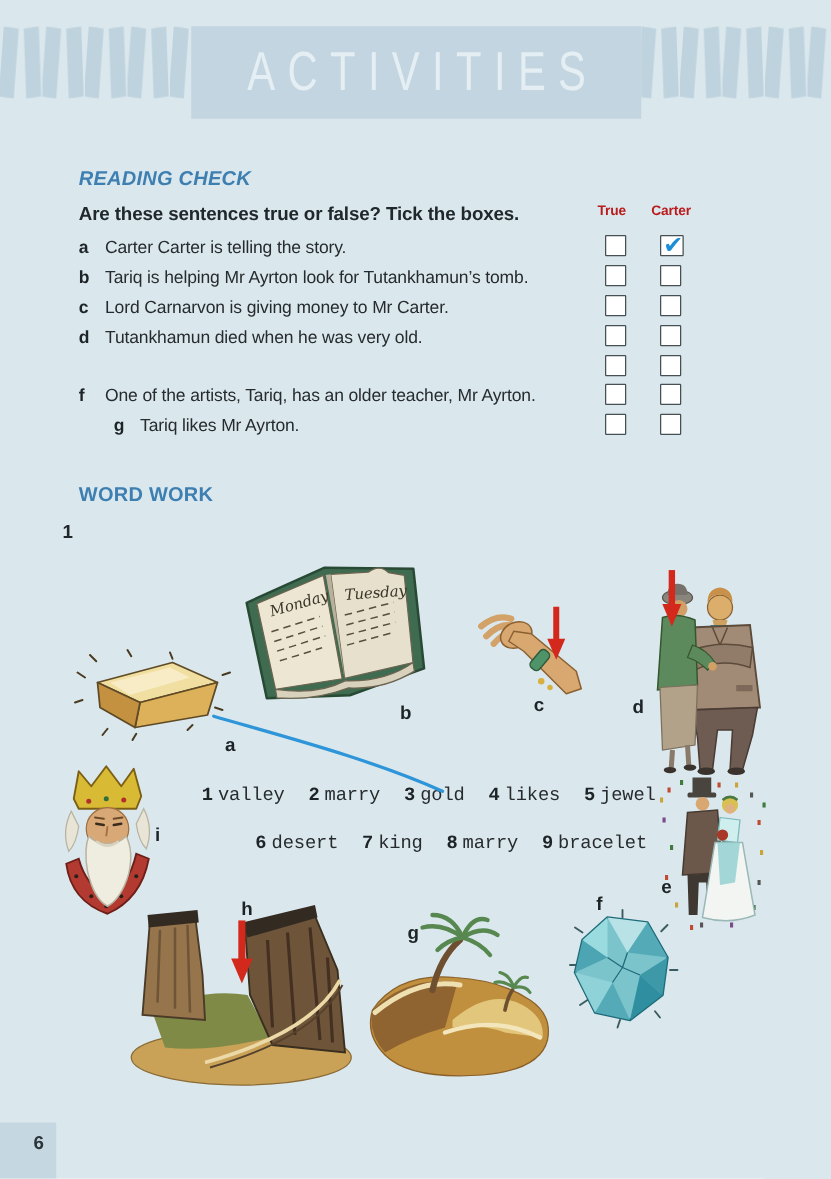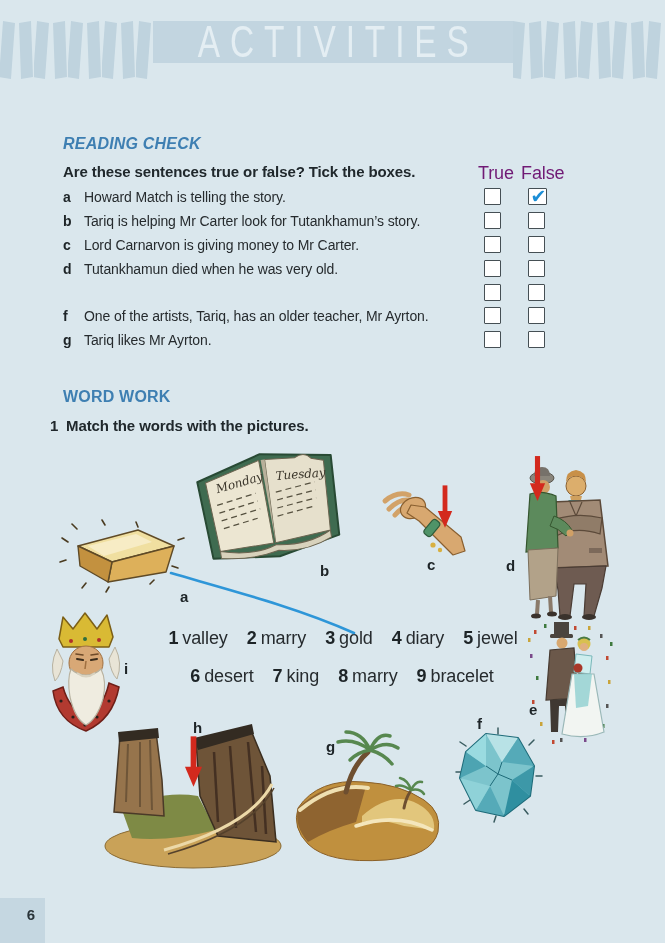--- a/index.html
+++ b/index.html
@@ -1,34 +1,34 @@
 <!DOCTYPE html>
 <html><head>
 <meta charset="utf-8">
 <style>
   html,body{margin:0;padding:0;}
   body{font-family:"Liberation Sans","DejaVu Sans",sans-serif;}
   .page{position:relative;width:665px;height:943px;background:#dae7ed;overflow:hidden;letter-spacing:-0.1px;}
   .abs{position:absolute;}
   
-  .band-title{left:153px;top:21px;width:360px;height:42px;background:#c2d5e0;display:flex;align-items:center;justify-content:center;}
+  .band-title{left:153px;top:21px;width:360px;height:74px;background:#c2d5e0;display:flex;align-items:center;justify-content:center;}
   .band-title span{display:inline-block;font-size:44px;font-weight:400;color:#e4eef3;letter-spacing:13px;padding-left:13px;white-space:nowrap;transform:scaleX(0.76);}
   
   .sec-head{font-size:16px;font-weight:bold;color:#3e7fb2;letter-spacing:0.2px;}
   .bold-ins{font-size:15px;font-weight:bold;color:#20282c;}
-  .col-head{font-size:18px;font-weight:normal;color:#701a75;}
+  .col-head{font-size:11px;font-weight:bold;color:#b91c1c;}
   .rc-row{left:63px;height:18px;font-size:14px;color:#262b2e;white-space:nowrap;}
   .rc-letter{display:inline-block;width:21px;font-weight:bold;color:#1d2427;}
   .cb{width:15px;height:15px;background:#ffffff;border:1.7px solid #454f54;border-radius:1px;
       display:flex;align-items:flex-end;justify-content:center;overflow:visible;cursor:pointer;}
   .cb.checked{color:#1b8ed6;font-size:19px;font-weight:bold;line-height:14px;text-shadow:0 0 1px #fff;transform-origin:center;}
   .cb.checked{padding-left:2px;}
   
   .ww-num{font-size:15px;font-weight:bold;color:#20282c;}
-  .word-row{display:flex;justify-content:center;gap:19px;font-size:18px;color:#262b2e;white-space:nowrap;}
+  .word-row{display:flex;justify-content:center;gap:19px;font-size:15px;color:#262b2e;white-space:nowrap;font-family:Liberation Mono, monospace;}
   .word-item .wnum{font-weight:bold;color:#1d2427;margin-right:4px;}
   .pic-label{font-size:15px;font-weight:bold;color:#1d2427;}
   
   .pageno-box{left:0;top:898px;width:45px;height:45px;background:#c5d7e1;display:flex;align-items:flex-start;justify-content:flex-end;}
   .pageno-box span{font-size:15px;font-weight:bold;color:#2a3439;margin:8px 10px 0 0;}
   svg{display:block;}
 </style>
 </head>
 <body>
 
@@ -44,68 +44,67 @@
     <rect x="0" y="0" width="153" height="58" fill="url(#zig)"></rect>
     <rect x="513" y="0" width="152" height="58" fill="url(#zig)"></rect>
   </svg>
   <div class="abs band-title">
     <span>ACTIVITIES</span>
   </div>
 
   <div class="abs sec-head" style="left:63px;top:135px;font-style:italic;">READING CHECK</div>
   <div class="abs bold-ins" style="left:63px;top:163px;">Are these sentences true or false? Tick the boxes.</div>
   <div class="abs col-head" style="left:478px;top:163px;">True</div>
-  <div class="abs col-head" style="left:521px;top:163px;">False</div>
+  <div class="abs col-head" style="left:521px;top:163px;">Carter</div>
 
   <div class="abs rc-row" style="top:189px;">
-    <span class="rc-letter">a</span><span>Howard Match is telling the story.</span>
+    <span class="rc-letter">a</span><span>Carter Carter is telling the story.</span>
   </div>
   <div class="abs rc-row" style="top:213px;">
-    <span class="rc-letter">b</span><span>Tariq is helping Mr Carter look for Tutankhamun’s story.</span>
+    <span class="rc-letter">b</span><span>Tariq is helping Mr Ayrton look for Tutankhamun’s tomb.</span>
   </div>
   <div class="abs rc-row" style="top:237px;">
     <span class="rc-letter">c</span><span>Lord Carnarvon is giving money to Mr Carter.</span>
   </div>
   <div class="abs rc-row" style="top:261px;">
     <span class="rc-letter">d</span><span>Tutankhamun died when he was very old.</span>
   </div>
   <div class="abs rc-row" style="top:308px;">
     <span class="rc-letter">f</span><span>One of the artists, Tariq, has an older teacher, Mr Ayrton.</span>
   </div>
-  <div class="abs rc-row" style="top:332px;">
+  <div class="abs rc-row" style="top:332px;margin-left:28px;">
     <span class="rc-letter">g</span><span>Tariq likes Mr Ayrton.</span>
   </div>
 
   <div class="abs cb" style="left:484px;top:188px;"></div>
   <div class="abs cb checked" style="left:528px;top:188px;">✔</div>
   <div class="abs cb" style="left:484px;top:212px;"></div>
   <div class="abs cb" style="left:528px;top:212px;"></div>
   <div class="abs cb" style="left:484px;top:236px;"></div>
   <div class="abs cb" style="left:528px;top:236px;"></div>
   <div class="abs cb" style="left:484px;top:260px;"></div>
   <div class="abs cb" style="left:528px;top:260px;"></div>
   <div class="abs cb" style="left:484px;top:284px;"></div>
   <div class="abs cb" style="left:528px;top:284px;"></div>
   <div class="abs cb" style="left:484px;top:307px;"></div>
   <div class="abs cb" style="left:528px;top:307px;"></div>
   <div class="abs cb" style="left:484px;top:331px;"></div>
   <div class="abs cb" style="left:528px;top:331px;"></div>
 
   <div class="abs sec-head" style="left:63px;top:388px;">WORD WORK</div>
   <div class="abs ww-num" style="left:50px;top:417px;">1</div>
-  <div class="abs bold-ins" style="left:66px;top:417px;">Match the words with the pictures.</div>
 
   <div class="abs word-row" style="left:163px;top:628px;width:360px;">
     <span class="word-item"><span class="wnum">1</span><span>valley</span></span>
     <span class="word-item"><span class="wnum">2</span><span>marry</span></span>
     <span class="word-item"><span class="wnum">3</span><span>gold</span></span>
-    <span class="word-item"><span class="wnum">4</span><span>diary</span></span>
+    <span class="word-item"><span class="wnum">4</span><span>likes</span></span>
     <span class="word-item"><span class="wnum">5</span><span>jewel</span></span>
   </div>
-  <div class="abs word-row" style="left:162px;top:666px;width:360px;justify-content:center;">
+  <div class="abs word-row" style="left:181px;top:666px;width:360px;justify-content:center;">
     <span class="word-item"><span class="wnum">6</span><span>desert</span></span>
     <span class="word-item"><span class="wnum">7</span><span>king</span></span>
     <span class="word-item"><span class="wnum">8</span><span>marry</span></span>
     <span class="word-item"><span class="wnum">9</span><span>bracelet</span></span>
   </div>
 
   <svg class="abs" style="left:166px;top:565px;" width="195" height="74" viewBox="0 0 195 74">
     <path d="M5,8 C60,24 130,42 188,68" stroke="#2e96d8" stroke-width="2.6" fill="none" stroke-linecap="round"></path>
   </svg>
 

